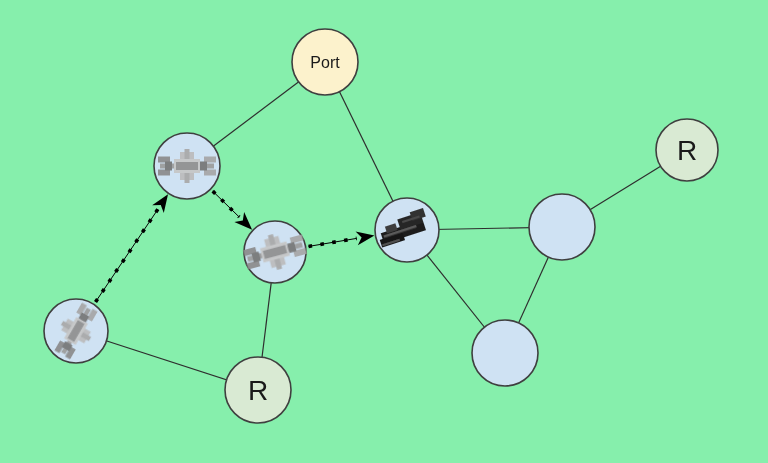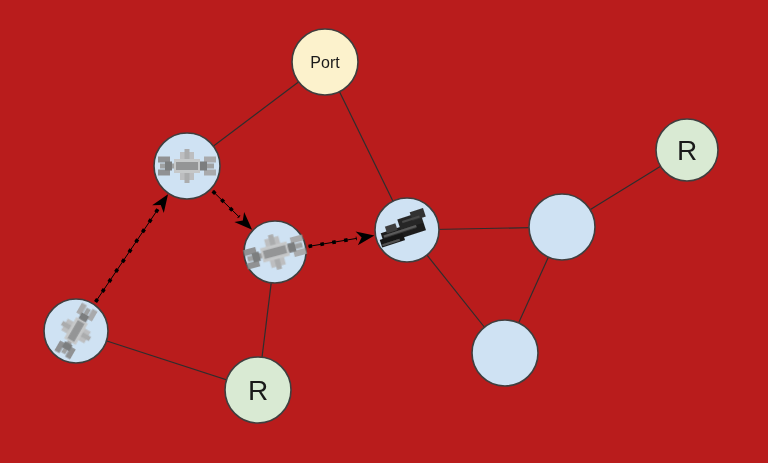--- a/index.html
+++ b/index.html
@@ -1,16 +1,16 @@
 <!DOCTYPE html>
 <html><head>
 <meta charset="utf-8">
 <style>
   html,body{margin:0;padding:0;background:#ffffff;}
-  .canvas{position:relative;width:768px;height:463px;background:#b91c1c;overflow:hidden;
+  .canvas{position:relative;width:768px;height:463px;background:#86efac;overflow:hidden;
           font-family:"Liberation Sans", sans-serif;}
   svg text{font-family:"Liberation Sans", sans-serif;}
 </style>
 </head>
 <body>
 
 <div class="canvas">
   <svg id="graph" width="768" height="463" viewBox="0 0 768 463" xmlns="http://www.w3.org/2000/svg" xmlns:xlink="http://www.w3.org/1999/xlink">
     <defs>
       <filter id="soft" x="-30%" y="-30%" width="160%" height="160%">

